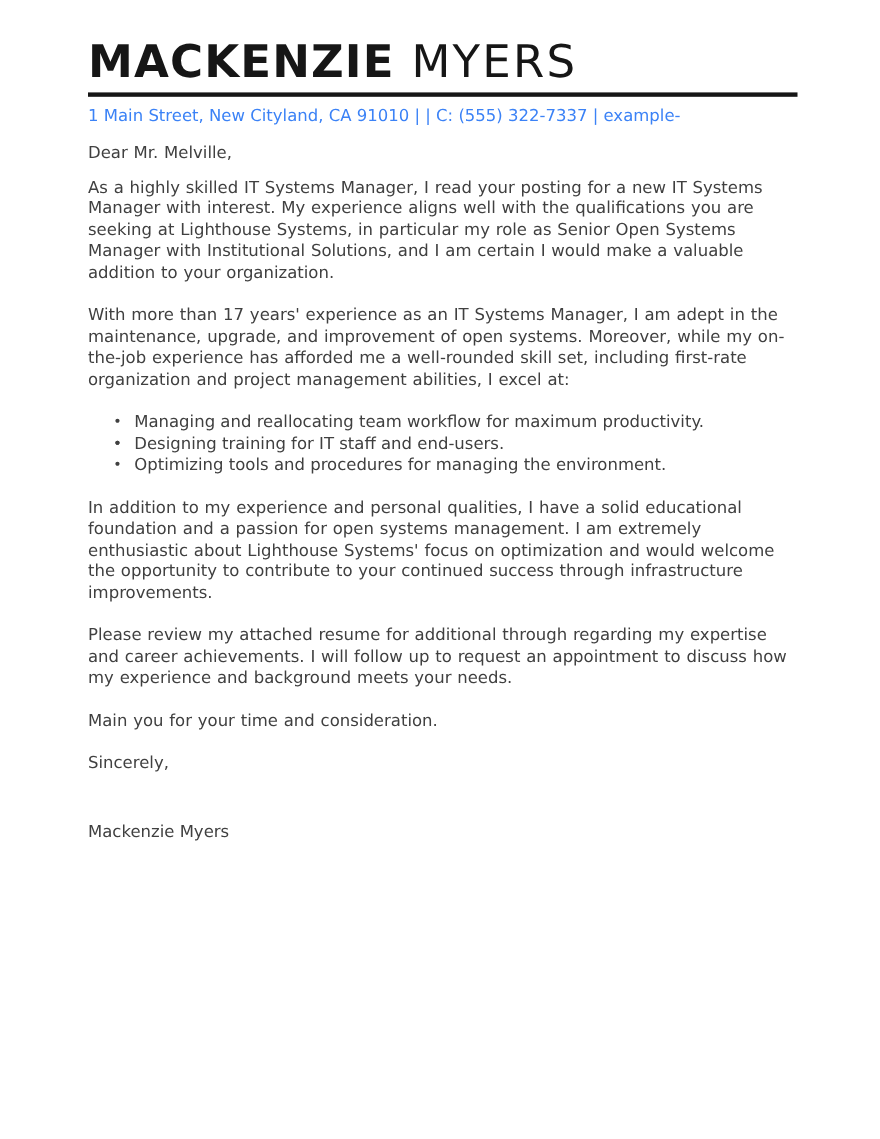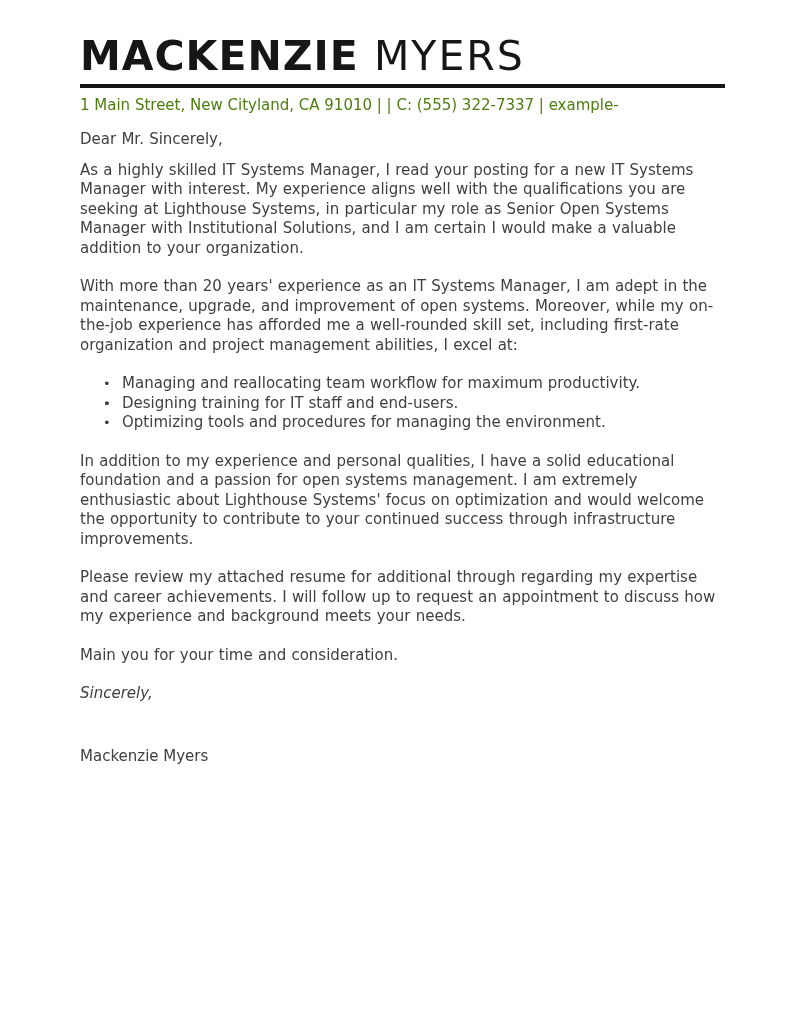--- a/index.html
+++ b/index.html
@@ -32,21 +32,21 @@
   .rule {
     width: 645px;
     height: 4px;
     background: #161616;
     margin-top: 5px;
   }
   .contact {
     margin-top: 7px;
     font-size: 15px;
     line-height: 21px;
-    color: #4d7c0f;
+    color: #3b82f6;
   }
   .contact span { display: block; }
 
   
   .letter { margin-top: 14px; }
   .para {
     font-size: 15px;
     line-height: 19.5px;
     margin-bottom: 19px;
     color: #404040;
@@ -63,21 +63,21 @@
     font-size: 15px;
     line-height: 19.5px;
     color: #404040;
   }
   ul.bullets li .dot {
     position: absolute;
     left: 23px;
     top: 0;
     font-size: 13px;
   }
-  .valediction { margin-bottom: 16px; font-style: italic; }
+  .valediction { margin-bottom: 16px; }
   .signature {
     margin-top: 43px;
     font-size: 15px;
     line-height: 19.5px;
     color: #404040;
   }
 </style>
 </head>
 <body>
 
@@ -86,25 +86,25 @@
 
     <header>
       <h1 class="name"><span class="bold">MACKENZIE</span> <span class="light">MYERS</span></h1>
       <div class="rule"></div>
       <p class="contact">
         <span>1 Main Street, New Cityland, CA 91010 | | C: (555) 322-7337 | example-</span>
       </p>
     </header>
 
     <main class="letter">
-      <p class="para salutation">Dear Mr. Sincerely,</p>
+      <p class="para salutation">Dear Mr. Melville,</p>
 
       <p class="para">As a highly skilled IT Systems Manager, I read your posting for a new IT Systems Manager with interest. My experience aligns well with the qualifications you are seeking at Lighthouse Systems, in particular my role as Senior Open Systems Manager with Institutional Solutions, and I am certain I would make a valuable addition to your organization.</p>
 
-      <p class="para">With more than 20 years' experience as an IT Systems Manager, I am adept in the maintenance, upgrade, and improvement of open systems. Moreover, while my on-the-job experience has afforded me a well-rounded skill set, including first-rate organization and project management abilities, I excel at:</p>
+      <p class="para">With more than 17 years' experience as an IT Systems Manager, I am adept in the maintenance, upgrade, and improvement of open systems. Moreover, while my on-the-job experience has afforded me a well-rounded skill set, including first-rate organization and project management abilities, I excel at:</p>
 
       <ul class="bullets">
         <li><span class="dot">•</span><span>Managing and reallocating team workflow for maximum productivity.</span></li>
         <li><span class="dot">•</span></li>
         <li><span class="dot">•</span><span>Designing training for IT staff and end-users.</span></li>
         <li><span class="dot">•</span><span>Optimizing tools and procedures for managing the environment.</span></li>
       </ul>
 
       <p class="para">In addition to my experience and personal qualities, I have a solid educational foundation and a passion for open systems management. I am extremely enthusiastic about Lighthouse Systems' focus on optimization and would welcome the opportunity to contribute to your continued success through infrastructure improvements.</p>
 

